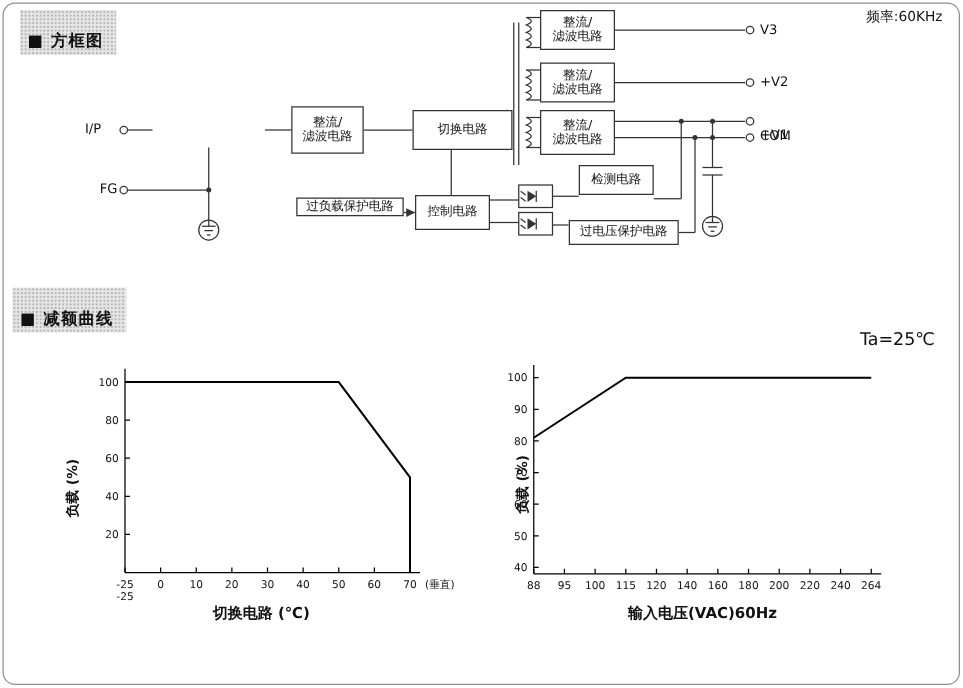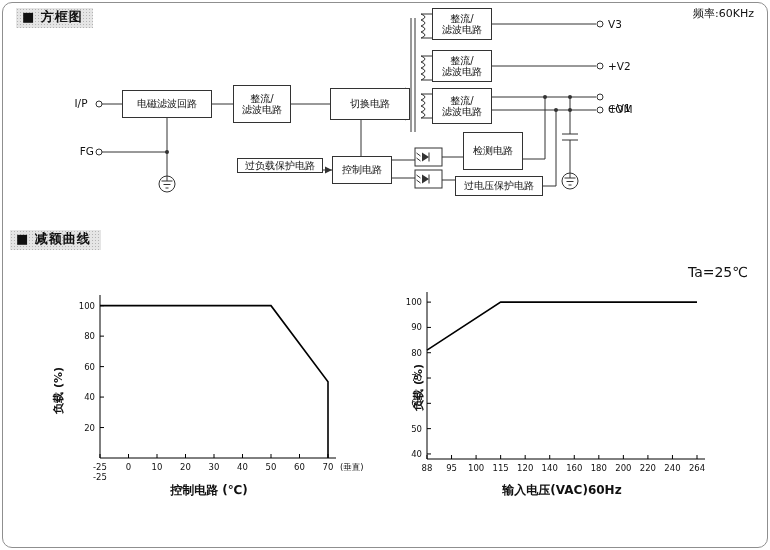--- a/index.html
+++ b/index.html
@@ -1,20 +1,20 @@
 <!DOCTYPE html>
 <html><head>
 <meta charset="utf-8">
 <style>
   *{margin:0;padding:0;box-sizing:border-box}
   html,body{width:770px;height:550px}
   body{background:#fff;font-family:"DejaVu Sans","Liberation Sans",sans-serif;color:#111;position:relative;overflow:hidden}
   .page{position:absolute;inset:0}
   .frame{position:absolute;inset:2px;border:1px solid #8f8f8f;border-radius:10px;pointer-events:none}
-  .sec-title{position:absolute;font-size:13px;font-weight:bold;letter-spacing:1px;padding:0 10px 2px 6px;
+  .sec-title{position:absolute;font-size:13px;font-weight:bold;letter-spacing:1px;padding:16px 10px 2px 6px;
              background-color:#e5e5e5;background-image:radial-gradient(#b3b3b3 0.7px,transparent 0.8px);background-size:3px 3px}
   .freq{position:absolute;top:6px;right:16px;font-size:11px}
   .diagram{position:absolute;left:0;top:0;width:770px;height:215px}
   .diagram svg{position:absolute;left:0;top:0}
   .box{position:absolute;border:1px solid #333;background:#fff;font-size:10px;line-height:1.15;
        display:flex;flex-direction:column;align-items:center;justify-content:center;text-align:center}
   .term{position:absolute;font-size:10.5px;font-weight:normal}
   .chart-wrap{position:absolute}
   .chart-wrap .xlab{position:absolute;font-size:12px;font-weight:bold;text-align:center}
   .chart-wrap .ylab{position:absolute;font-size:11px;font-weight:bold;text-align:center;transform:rotate(-90deg)}
@@ -116,44 +116,43 @@
         <circle cx="545" cy="97" r="2"></circle>
         <circle cx="570" cy="97" r="2"></circle>
         <circle cx="556" cy="110" r="2"></circle>
         <circle cx="570" cy="110" r="2"></circle>
         <polygon points="332,170 325,166.5 325,173.5"></polygon>
         <polygon points="422,152.5 422,161.5 429,157"></polygon>
         <polygon points="422,174.5 422,183.5 429,179"></polygon>
       </g>
     </svg>
 
-    <div class="box" style="left:122px;top:90px;width:90px;height:28px">电磁滤波回路</div>
     <div class="box" style="left:233px;top:85px;width:58px;height:38px">
       <span>整流/</span>
       <span>滤波电路</span>
     </div>
     <div class="box" style="left:330px;top:88px;width:80px;height:32px">切换电路</div>
     <div class="box" style="left:432px;top:8px;width:60px;height:32px">
       <span>整流/</span>
       <span>滤波电路</span>
     </div>
     <div class="box" style="left:432px;top:50px;width:60px;height:32px">
       <span>整流/</span>
       <span>滤波电路</span>
     </div>
     <div class="box" style="left:432px;top:88px;width:60px;height:36px">
       <span>整流/</span>
       <span>滤波电路</span>
     </div>
     <div class="box" style="left:237px;top:158px;width:86px;height:15px">过负载保护电路</div>
     <div class="box" style="left:332px;top:156px;width:60px;height:28px">控制电路</div>
-    <div class="box" style="left:463px;top:132px;width:60px;height:38px">检测电路</div>
+    <div class="box" style="left:463px;top:132px;width:60px;height:24px">检测电路</div>
     <div class="box" style="left:455px;top:176px;width:88px;height:20px">过电压保护电路</div>
 
-    <div class="term" style="left:68px;top:97px;width:26px;text-align:center">I/P</div>
+    <div class="term" style="left:68px;top:97px;width:26px;text-align:left">I/P</div>
     <div class="term" style="left:68px;top:145px;width:26px;text-align:right">FG</div>
     <div class="term" style="left:608px;top:18px">V3</div>
     <div class="term" style="left:608px;top:60px">+V2</div>
     <div class="term" style="left:608px;top:102px">+V1</div>
     <div class="term" style="left:608px;top:103px">COM</div>
   </div>
 
   <div class="sec-title" style="left:16px;top:8px">■ 方框图</div>
   <div class="freq">频率:60KHz</div>
   <div class="sec-title" style="left:10px;top:230px">■ 减额曲线</div>
@@ -188,21 +187,21 @@
         <text x="241" y="208" text-anchor="middle">50</text>
         <line x1="269.5" y1="196" x2="269.5" y2="192" stroke="#000" stroke-width="1"></line>
         <text x="269.5" y="208" text-anchor="middle">60</text>
         <line x1="298" y1="196" x2="298" y2="192" stroke="#000" stroke-width="1"></line>
         <text x="298" y="208" text-anchor="middle">70</text>
         <text x="310" y="208" text-anchor="start">(垂直)</text>
         <text x="70" y="218" text-anchor="middle">-25</text>
         <polyline points="70,43.66355140186916 241,43.66355140186916 298,119.83177570093457 298,196" fill="none" stroke="#000" stroke-width="1.6"></polyline>
       </svg>
     <div class="ylab" style="left:-7px;top:121px;width:70px">负载 (%)</div>
-    <div class="xlab" style="left:70px;top:220px;width:218px">控制电路 (℃)</div>
+    <div class="xlab" style="left:70px;top:220px;width:218px">切换电路 (℃)</div>
   </div>
 
   <div class="chart-wrap" style="left:392px;top:262px;width:370px;height:250px">
     <svg data-chart="1" width="360" height="240">
         <line x1="35" y1="30" x2="35" y2="197" stroke="#000" stroke-width="1"></line>
         <line x1="35" y1="197" x2="313" y2="197" stroke="#000" stroke-width="1"></line>
         <line x1="35" y1="191.93939393939394" x2="39" y2="191.93939393939394" stroke="#000" stroke-width="1"></line>
         <text x="30" y="194.93939393939394" text-anchor="end">40</text>
         <line x1="35" y1="166.63636363636365" x2="39" y2="166.63636363636365" stroke="#000" stroke-width="1"></line>
         <text x="30" y="169.63636363636365" text-anchor="end">50</text>

